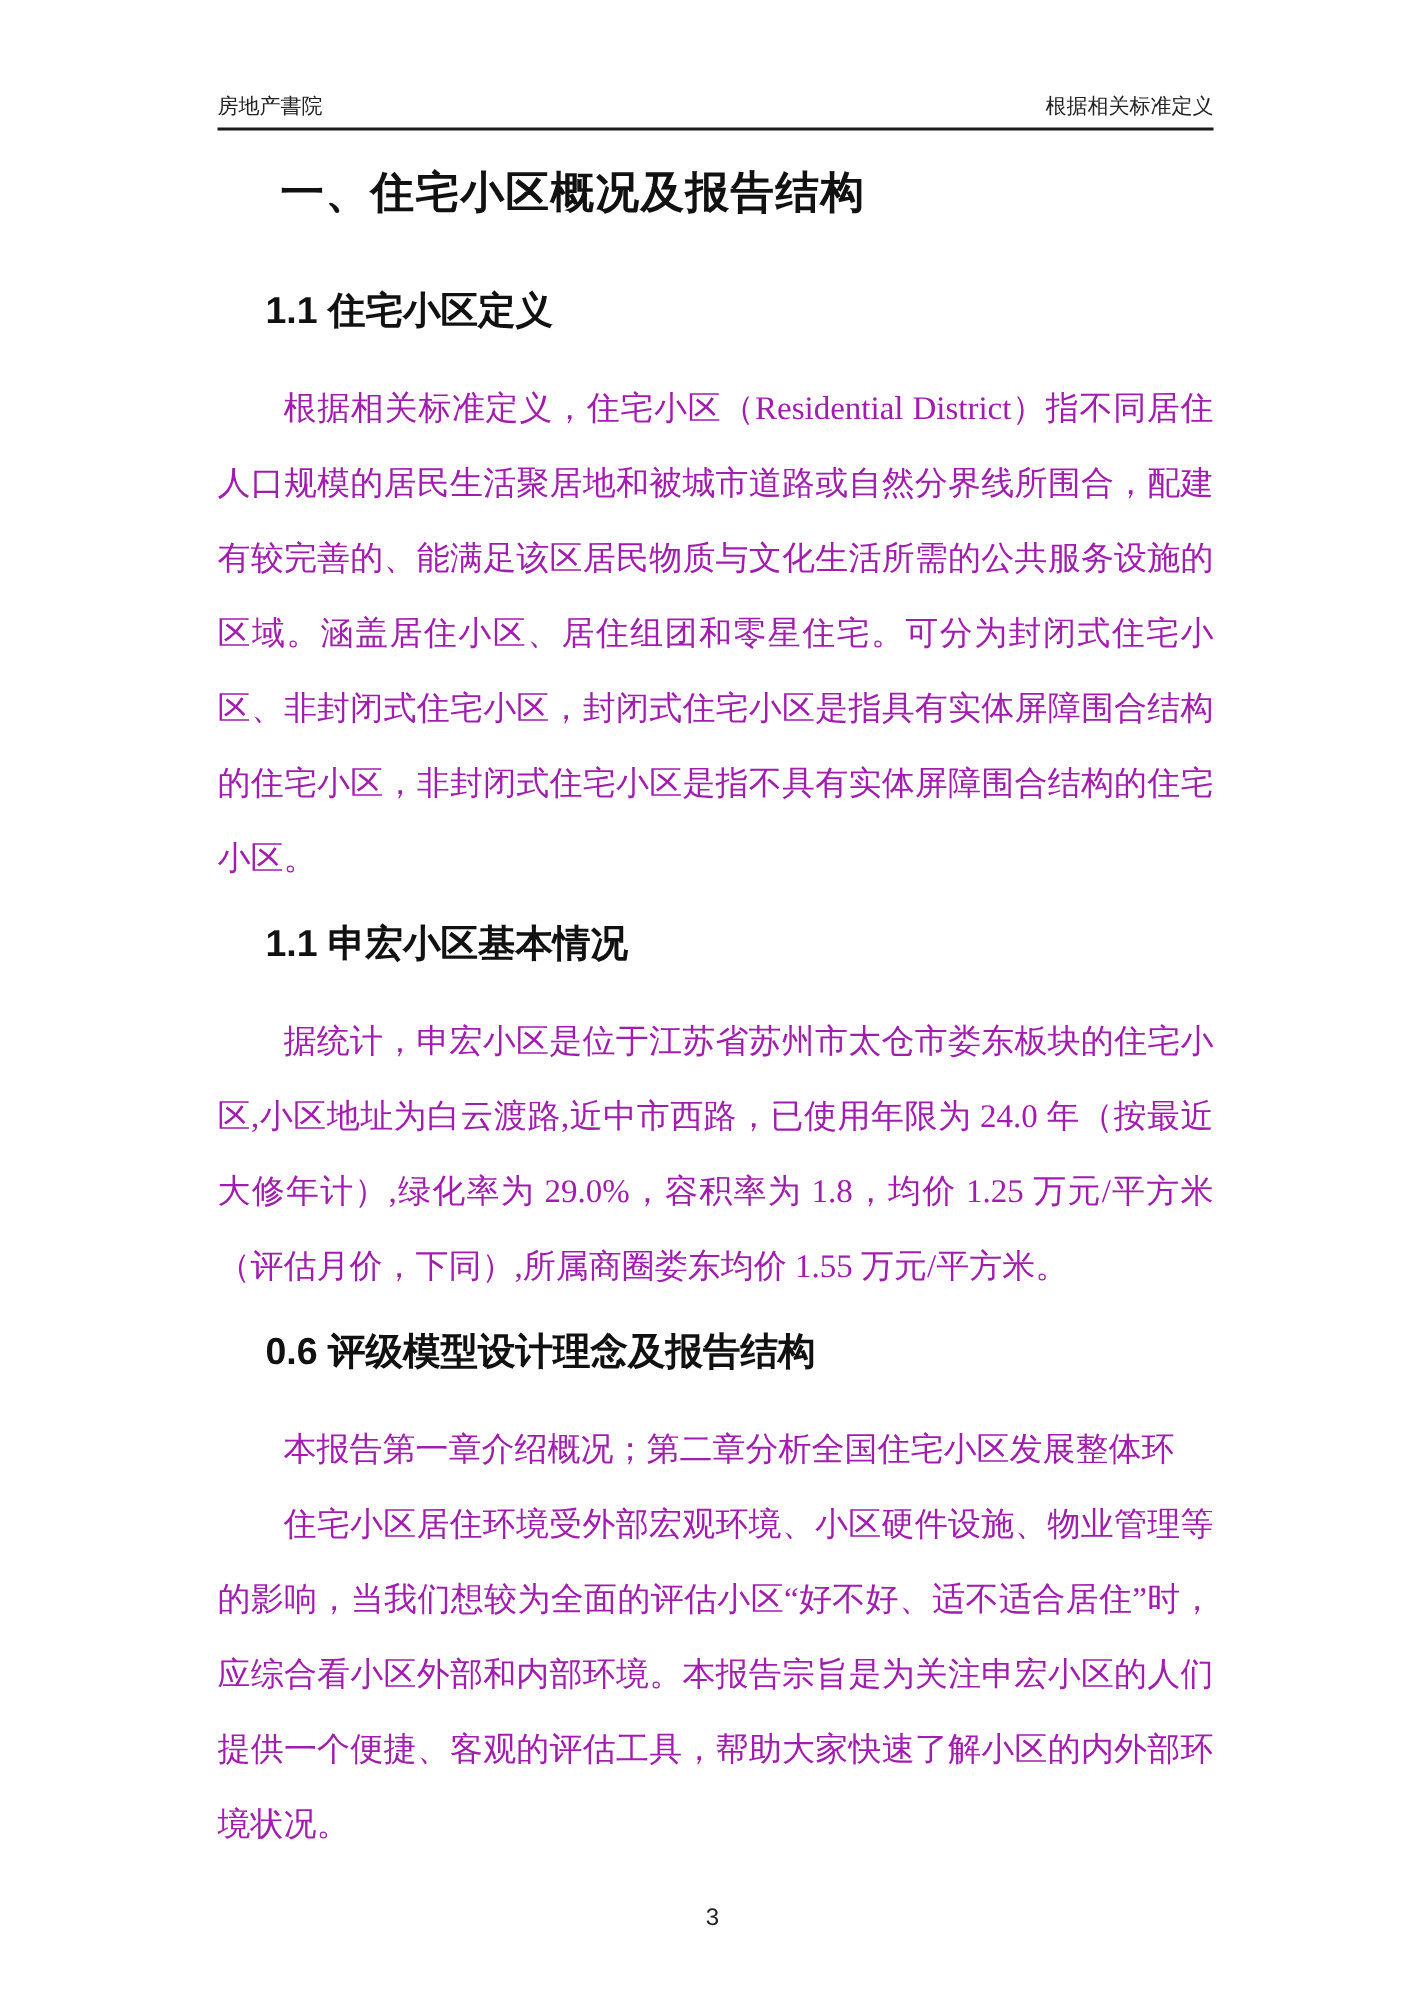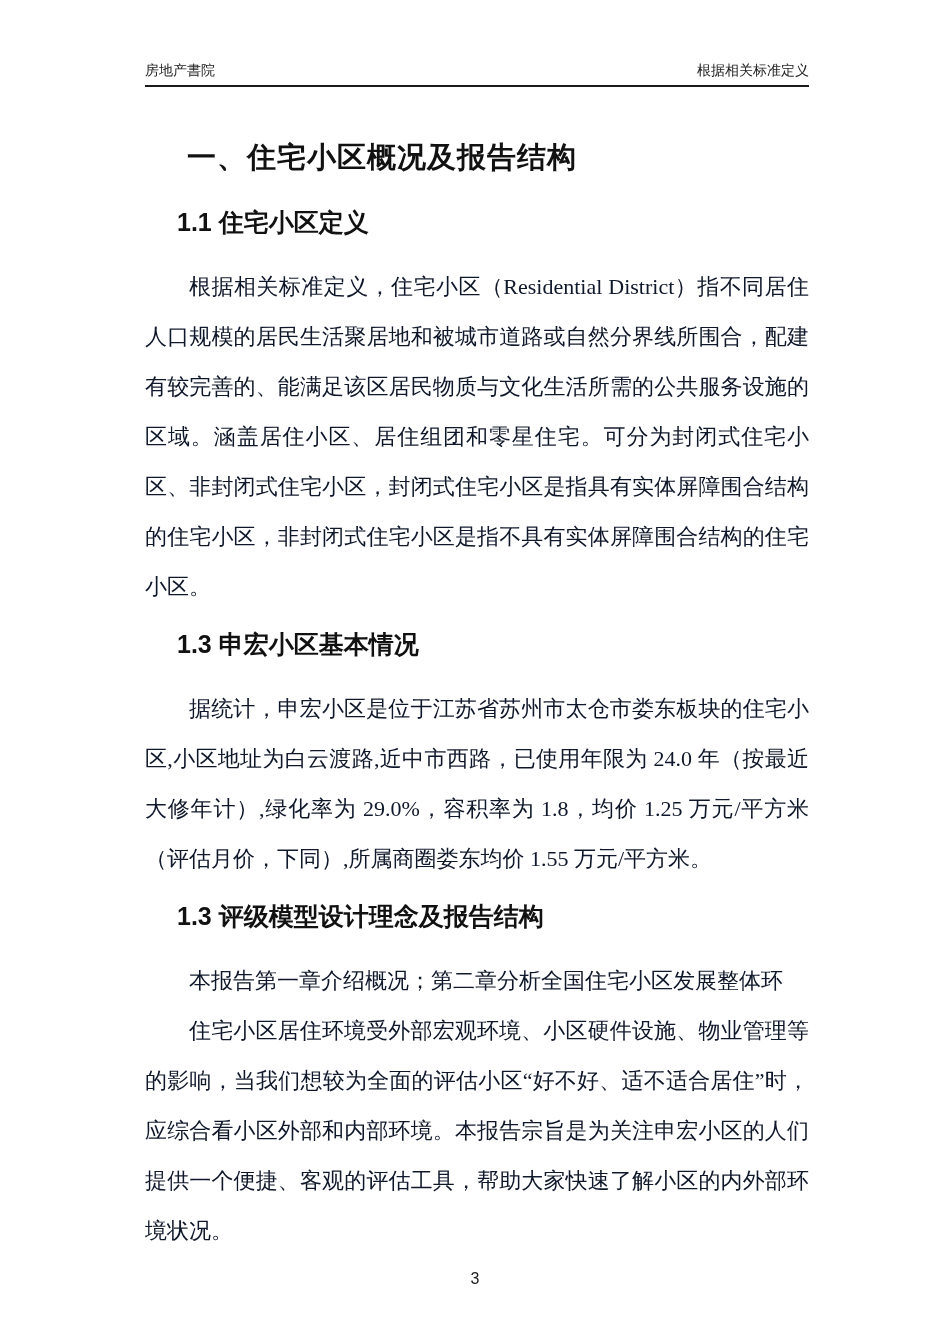--- a/index.html
+++ b/index.html
@@ -23,49 +23,49 @@
     justify-content: space-between;
     align-items: flex-end;
     padding-bottom: 5px;
     border-bottom: 2.5px solid #1b1b1b;
     font-family: "Liberation Sans", "DejaVu Sans", sans-serif;
     font-size: 14px;
     color: #222222;
   }
   .content {
     position: absolute;
-    top: 106px;
+    top: 78px;
     left: 145px;
     right: 141px;
   }
   .doc-title {
     margin: 30px 0 0 42px;
     font-family: "Liberation Sans", "DejaVu Sans", sans-serif;
     font-weight: bold;
     font-size: 29px;
     line-height: 42px;
     color: #111111;
     letter-spacing: 1px;
   }
   .section-heading {
     margin: 14px 0 0 32px;
     font-family: "Liberation Sans", "DejaVu Sans", sans-serif;
     font-weight: bold;
     font-size: 25px;
     line-height: 36px;
     color: #111111;
   }
-  .section.first .section-heading { margin-top: 26px; }
+  .section.first .section-heading { margin-top: 39px; }
   .para {
     margin-top: 22px;
     font-size: 22px;
     line-height: 50px;
     text-align: justify;
     text-indent: 2em;
-    color: #0f172a;
+    color: #a21caf;
   }
   .para + .para { margin-top: 0; }
   .page-number {
     position: absolute;
     bottom: 56px;
     left: 0;
     width: 100%;
     text-align: center;
     font-family: "Liberation Sans", "DejaVu Sans", sans-serif;
     font-size: 16px;
@@ -85,26 +85,26 @@
   <div class="content">
 
     <h1 class="doc-title">一、住宅小区概况及报告结构</h1>
 
     <section class="section first">
       <h2 class="section-heading">1.1 住宅小区定义</h2>
       <p class="para">根据相关标准定义，住宅小区（Residential District）指不同居住人口规模的居民生活聚居地和被城市道路或自然分界线所围合，配建有较完善的、能满足该区居民物质与文化生活所需的公共服务设施的区域。涵盖居住小区、居住组团和零星住宅。可分为封闭式住宅小区、非封闭式住宅小区，封闭式住宅小区是指具有实体屏障围合结构的住宅小区，非封闭式住宅小区是指不具有实体屏障围合结构的住宅小区。</p>
     </section>
 
     <section class="section">
-      <h2 class="section-heading">1.3 申宏小区基本情况</h2>
+      <h2 class="section-heading">1.1 申宏小区基本情况</h2>
       <p class="para">据统计，申宏小区是位于江苏省苏州市太仓市娄东板块的住宅小区,小区地址为白云渡路,近中市西路，已使用年限为 24.0 年（按最近大修年计）,绿化率为 29.0%，容积率为 1.8，均价 1.25 万元/平方米（评估月价，下同）,所属商圈娄东均价 1.55 万元/平方米。</p>
     </section>
 
     <section class="section">
-      <h2 class="section-heading">1.3 评级模型设计理念及报告结构</h2>
+      <h2 class="section-heading">0.6 评级模型设计理念及报告结构</h2>
       <p class="para">本报告第一章介绍概况；第二章分析全国住宅小区发展整体环</p>
       <p class="para">住宅小区居住环境受外部宏观环境、小区硬件设施、物业管理等的影响，当我们想较为全面的评估小区“好不好、适不适合居住”时，应综合看小区外部和内部环境。本报告宗旨是为关注申宏小区的人们提供一个便捷、客观的评估工具，帮助大家快速了解小区的内外部环境状况。</p>
     </section>
 
   </div>
 
   <div class="page-number">3</div>
 
 </div>
 

